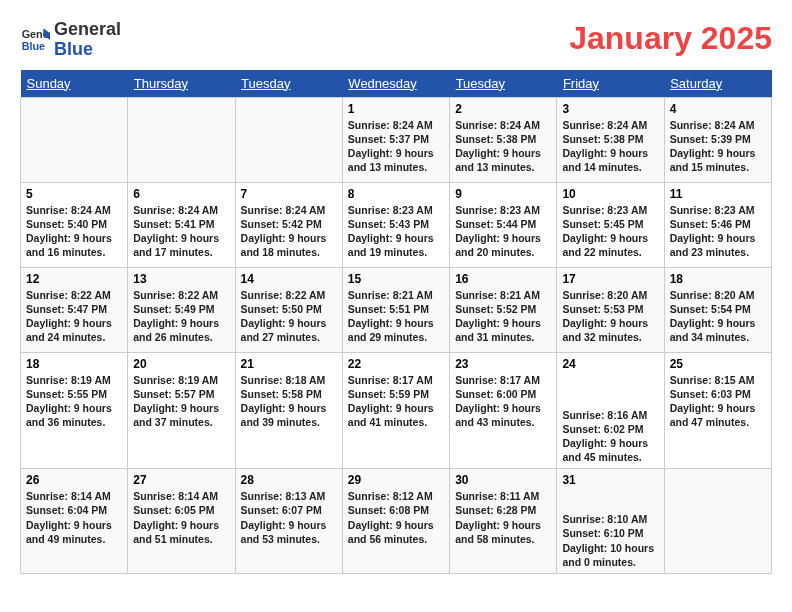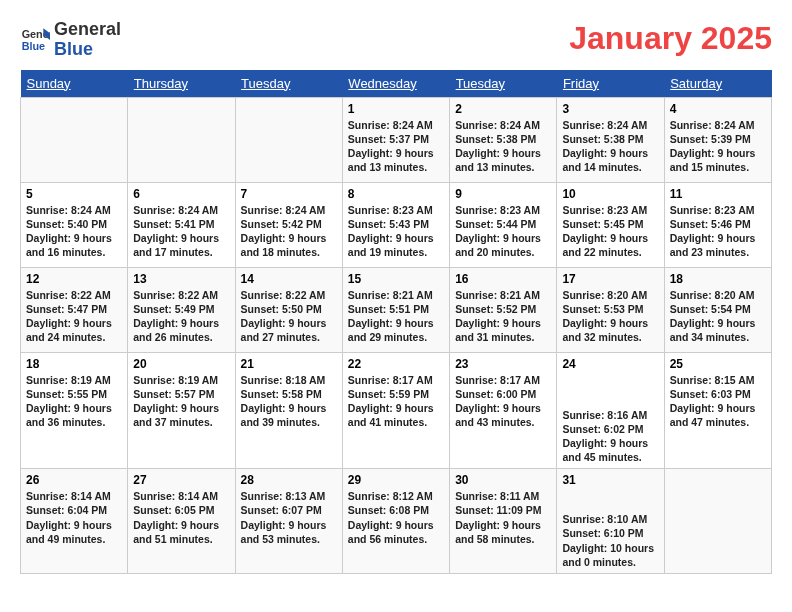--- a/index.html
+++ b/index.html
@@ -329,21 +329,21 @@
         <td>
           <span class="day-num">29</span>
           <div class="day-info" style="white-space: pre-line;">Sunrise: 8:12 AM
 Sunset: 6:08 PM
 Daylight: 9 hours
 and 56 minutes.</div>
         </td>
         <td>
           <span class="day-num">30</span>
           <div class="day-info" style="white-space: pre-line;">Sunrise: 8:11 AM
-Sunset: 11:09 PM
+Sunset: 6:28 PM
 Daylight: 9 hours
 and 58 minutes.</div>
         </td>
         <td>
           <span class="day-num">31</span>
           <div class="day-info" style="white-space: pre-line; margin-top: 25px;">Sunrise: 8:10 AM
 Sunset: 6:10 PM
 Daylight: 10 hours
 and 0 minutes.</div>
         </td>

